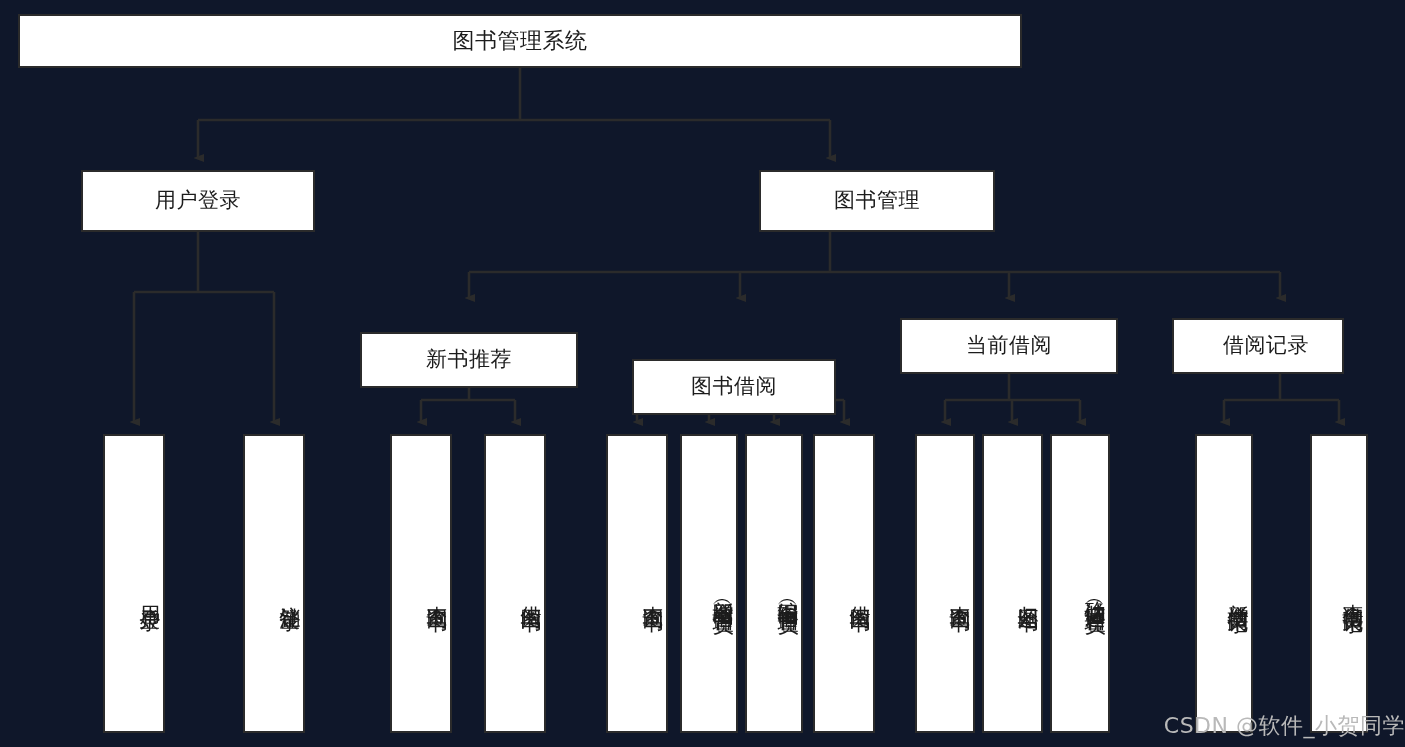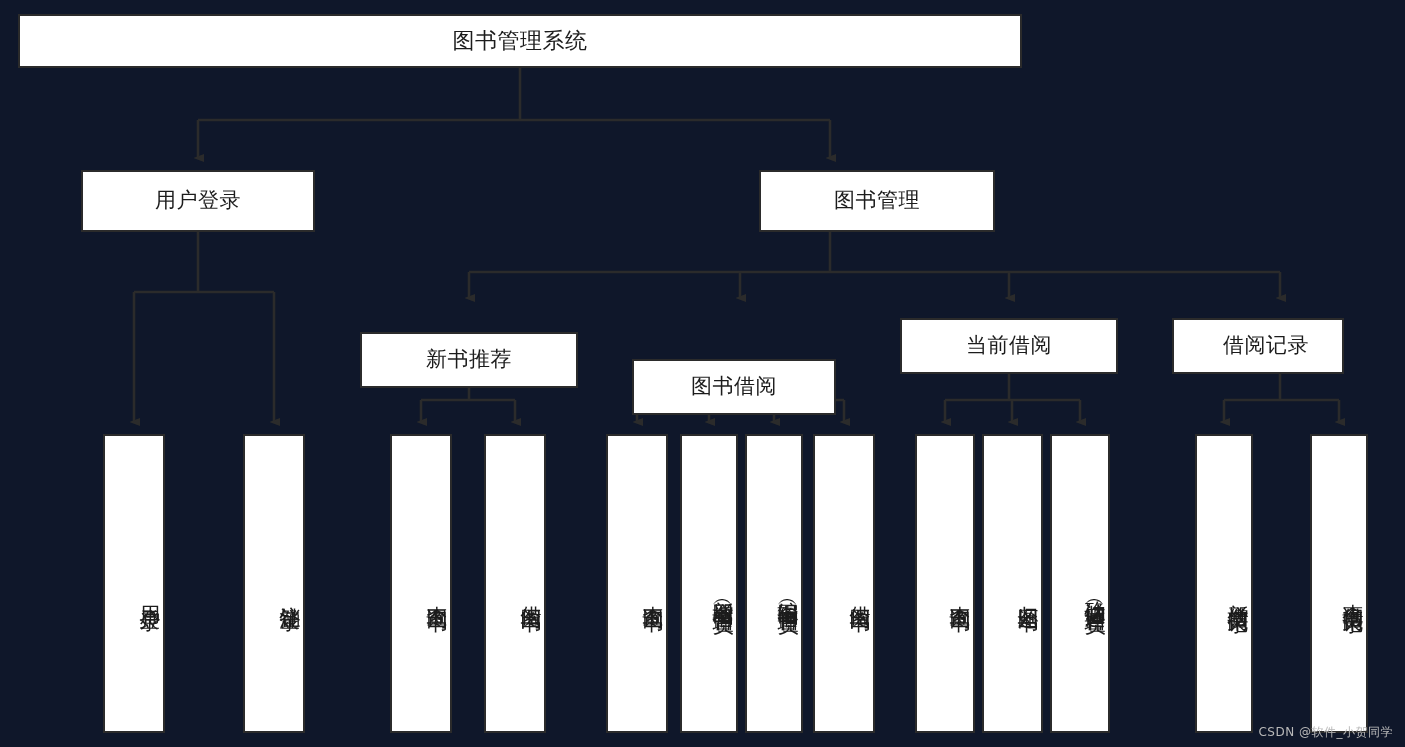--- a/index.html
+++ b/index.html
@@ -54,23 +54,23 @@
     letter-spacing: 2px;
   }
   .node.vertical .vlabel {
     writing-mode: vertical-rl;
     text-orientation: upright;
     white-space: normal;
     max-height: 270px;
   }
   .watermark {
     position: absolute;
-    right: 12px;
+    right: 0;
     bottom: 6px;
-    font-size: 12px;
+    font-size: 22px;
     color: #b9b9b9;
     letter-spacing: 0.5px;
     white-space: nowrap;
   }
 </style>
 </head>
 <body>
 
 <div id="canvas">
 

